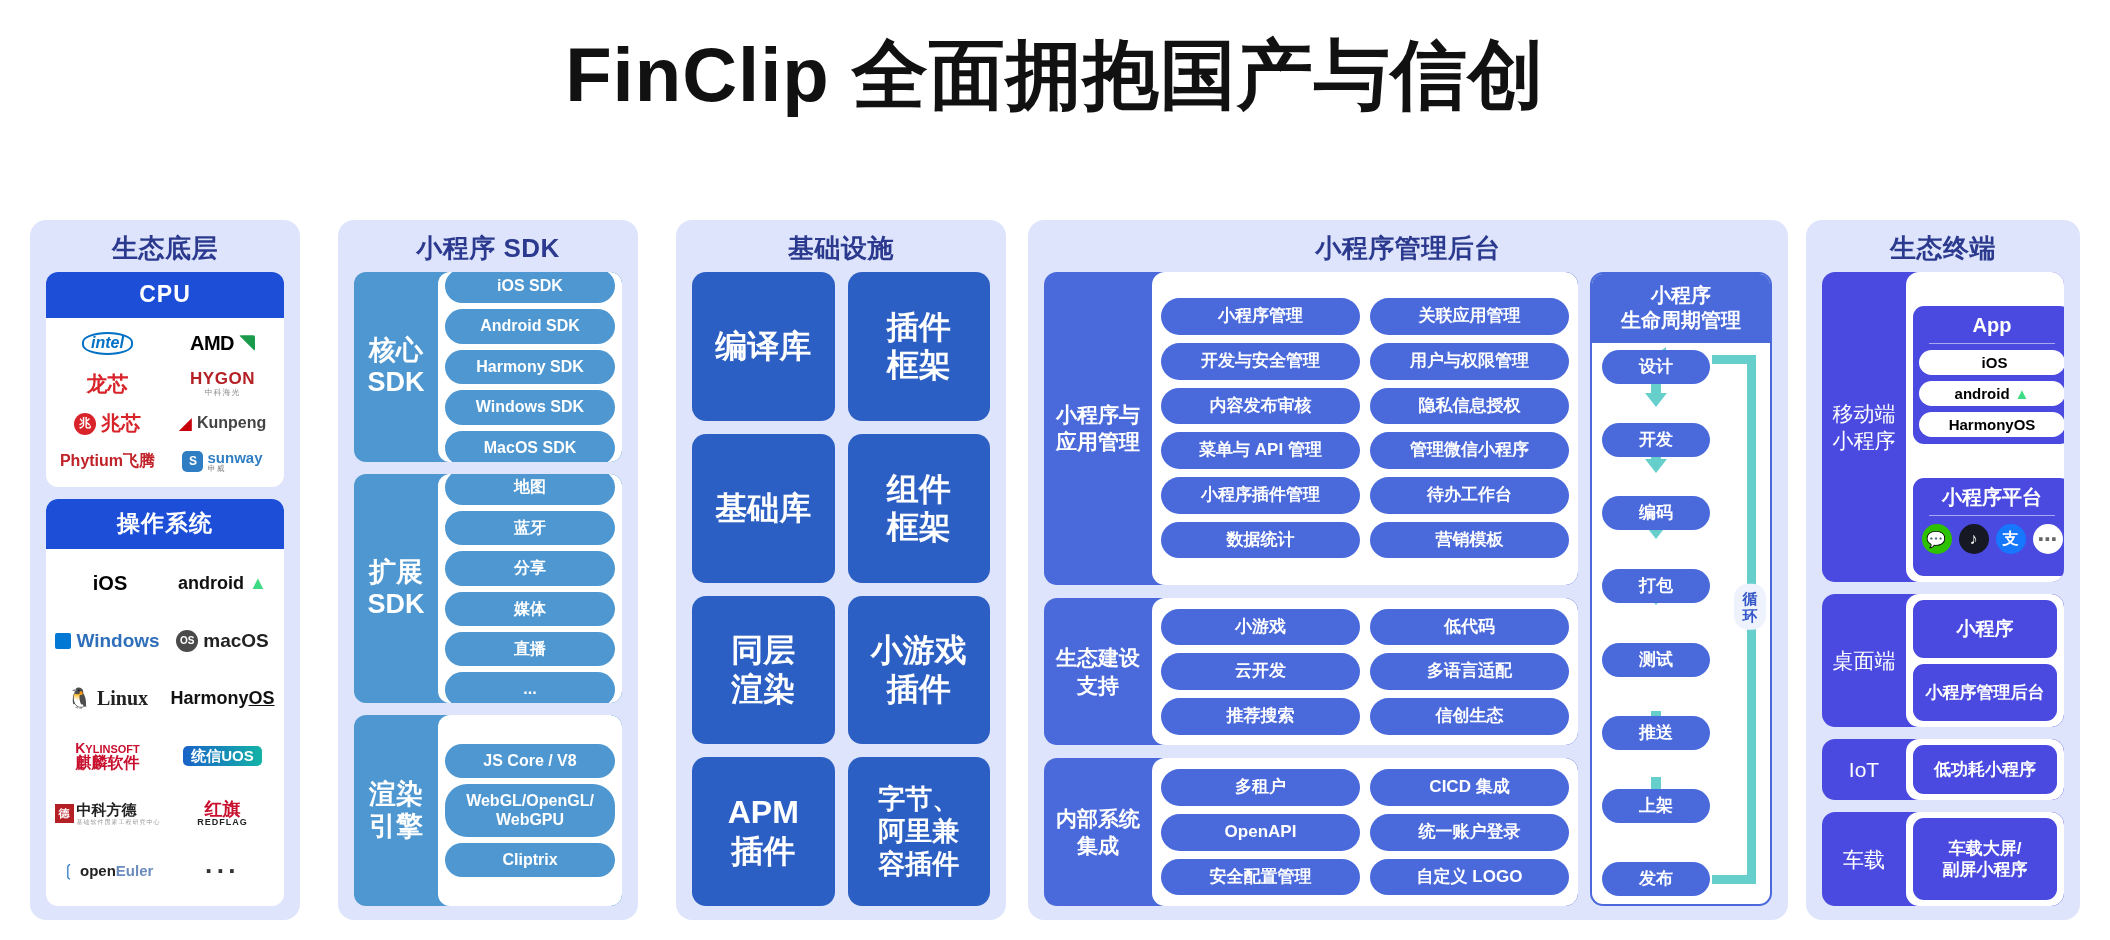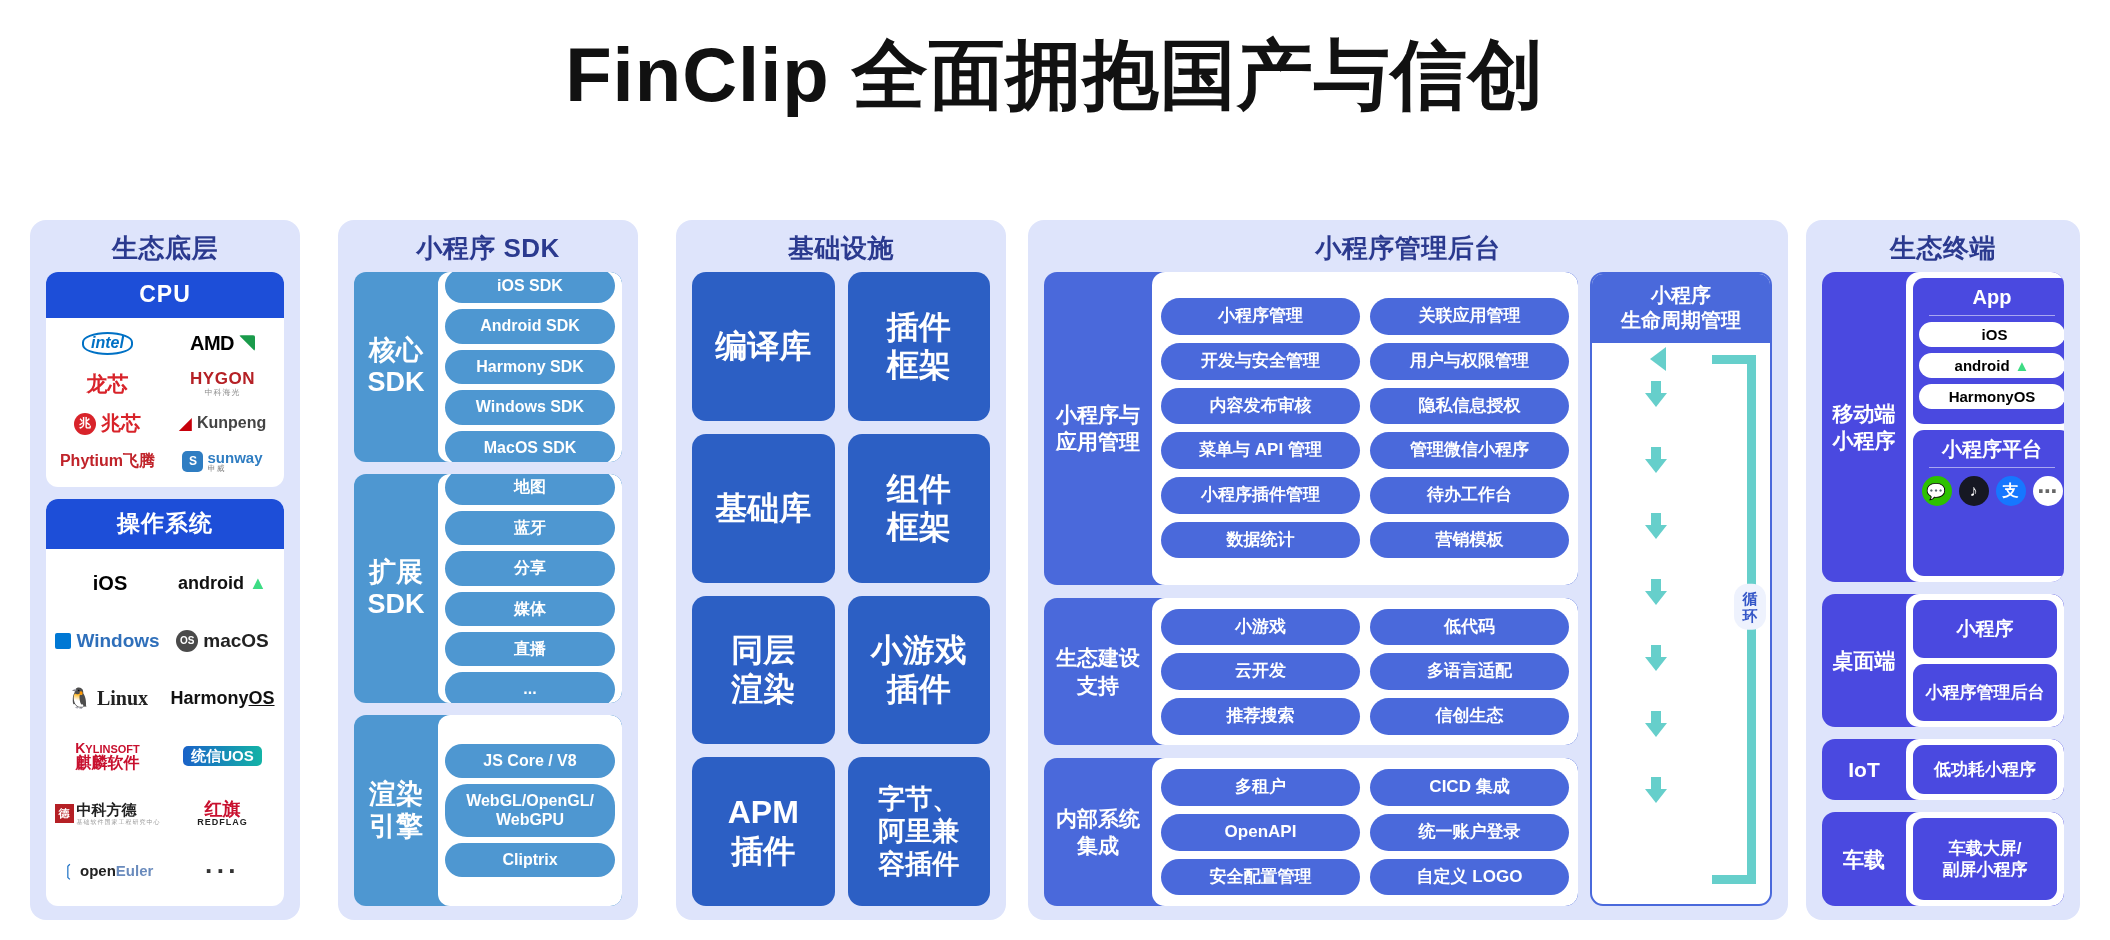--- a/index.html
+++ b/index.html
@@ -156,29 +156,29 @@
     padding:6px 3px;line-height:1.15;width:26px;text-align:center;z-index:4;
   }
 
   
   .term-list{flex:1;display:flex;flex-direction:column;gap:12px;}
   .term{
     display:flex;background:#4a49e0;border-radius:13px;overflow:hidden;
   }
   .term .tl{
     width:84px;flex:0 0 84px;display:flex;align-items:center;justify-content:center;
-    color:#fff;font-weight:bold;font-size:21px;text-align:center;line-height:1.3;
+    color:#fff;font-weight:normal;font-size:21px;text-align:center;line-height:1.3;
   }
   .term .tr{
     flex:1;background:#fff;border-radius:13px;padding:6px 7px;
     display:flex;flex-direction:column;gap:6px;
   }
   .tbox{
     background:#4a49e0;border-radius:11px;padding:7px 6px;
-    display:flex;flex-direction:column;align-items:center;gap:6px;
+    display:flex;flex-direction:column;align-items:center;gap:6px;margin-top:28px;
   }
   .tbox-title{color:#fff;font-weight:bold;font-size:20px;text-align:center;line-height:1.2;}
   .tdiv{height:1px;background:#a8a7f0;width:86%;}
   .wpill{
     background:#fff;border-radius:16px;min-width:126px;
     display:flex;align-items:center;justify-content:center;gap:5px;
     font-size:15px;font-weight:bold;padding:4px 10px;white-space:nowrap;
   }
   .tcell{
     background:#4a49e0;border-radius:11px;color:#fff;font-weight:bold;
@@ -399,20 +399,30 @@
       </div>
 
       <div class="life">
         <div class="life-head">小程序<br>生命周期管理</div>
         <div class="life-body">
           <div class="loop-top"></div>
           <div class="loop-line"></div>
           <div class="loop-bot"></div>
           <div class="loop-head"></div>
           <div class="loop-label">循<br>环</div>
+          <div class="life-col">
+            <div class="life-step">设计</div>
+            <div class="life-step">开发</div>
+            <div class="life-step">编码</div>
+            <div class="life-step">打包</div>
+            <div class="life-step">测试</div>
+            <div class="life-step">推送</div>
+            <div class="life-step">上架</div>
+            <div class="life-step">发布</div>
+          </div>
           <svg width="178" height="520" style="position:absolute;left:0;top:0;z-index:2;pointer-events:none;">
             <g fill="#66cfcb">
               <g transform="translate(64,38)">
                   <rect x="-5" y="0" width="10" height="14"></rect>
                   <polygon points="-11,12 11,12 0,26"></polygon>
                 </g>
               <g transform="translate(64,104)">
                   <rect x="-5" y="0" width="10" height="14"></rect>
                   <polygon points="-11,12 11,12 0,26"></polygon>
                 </g>

